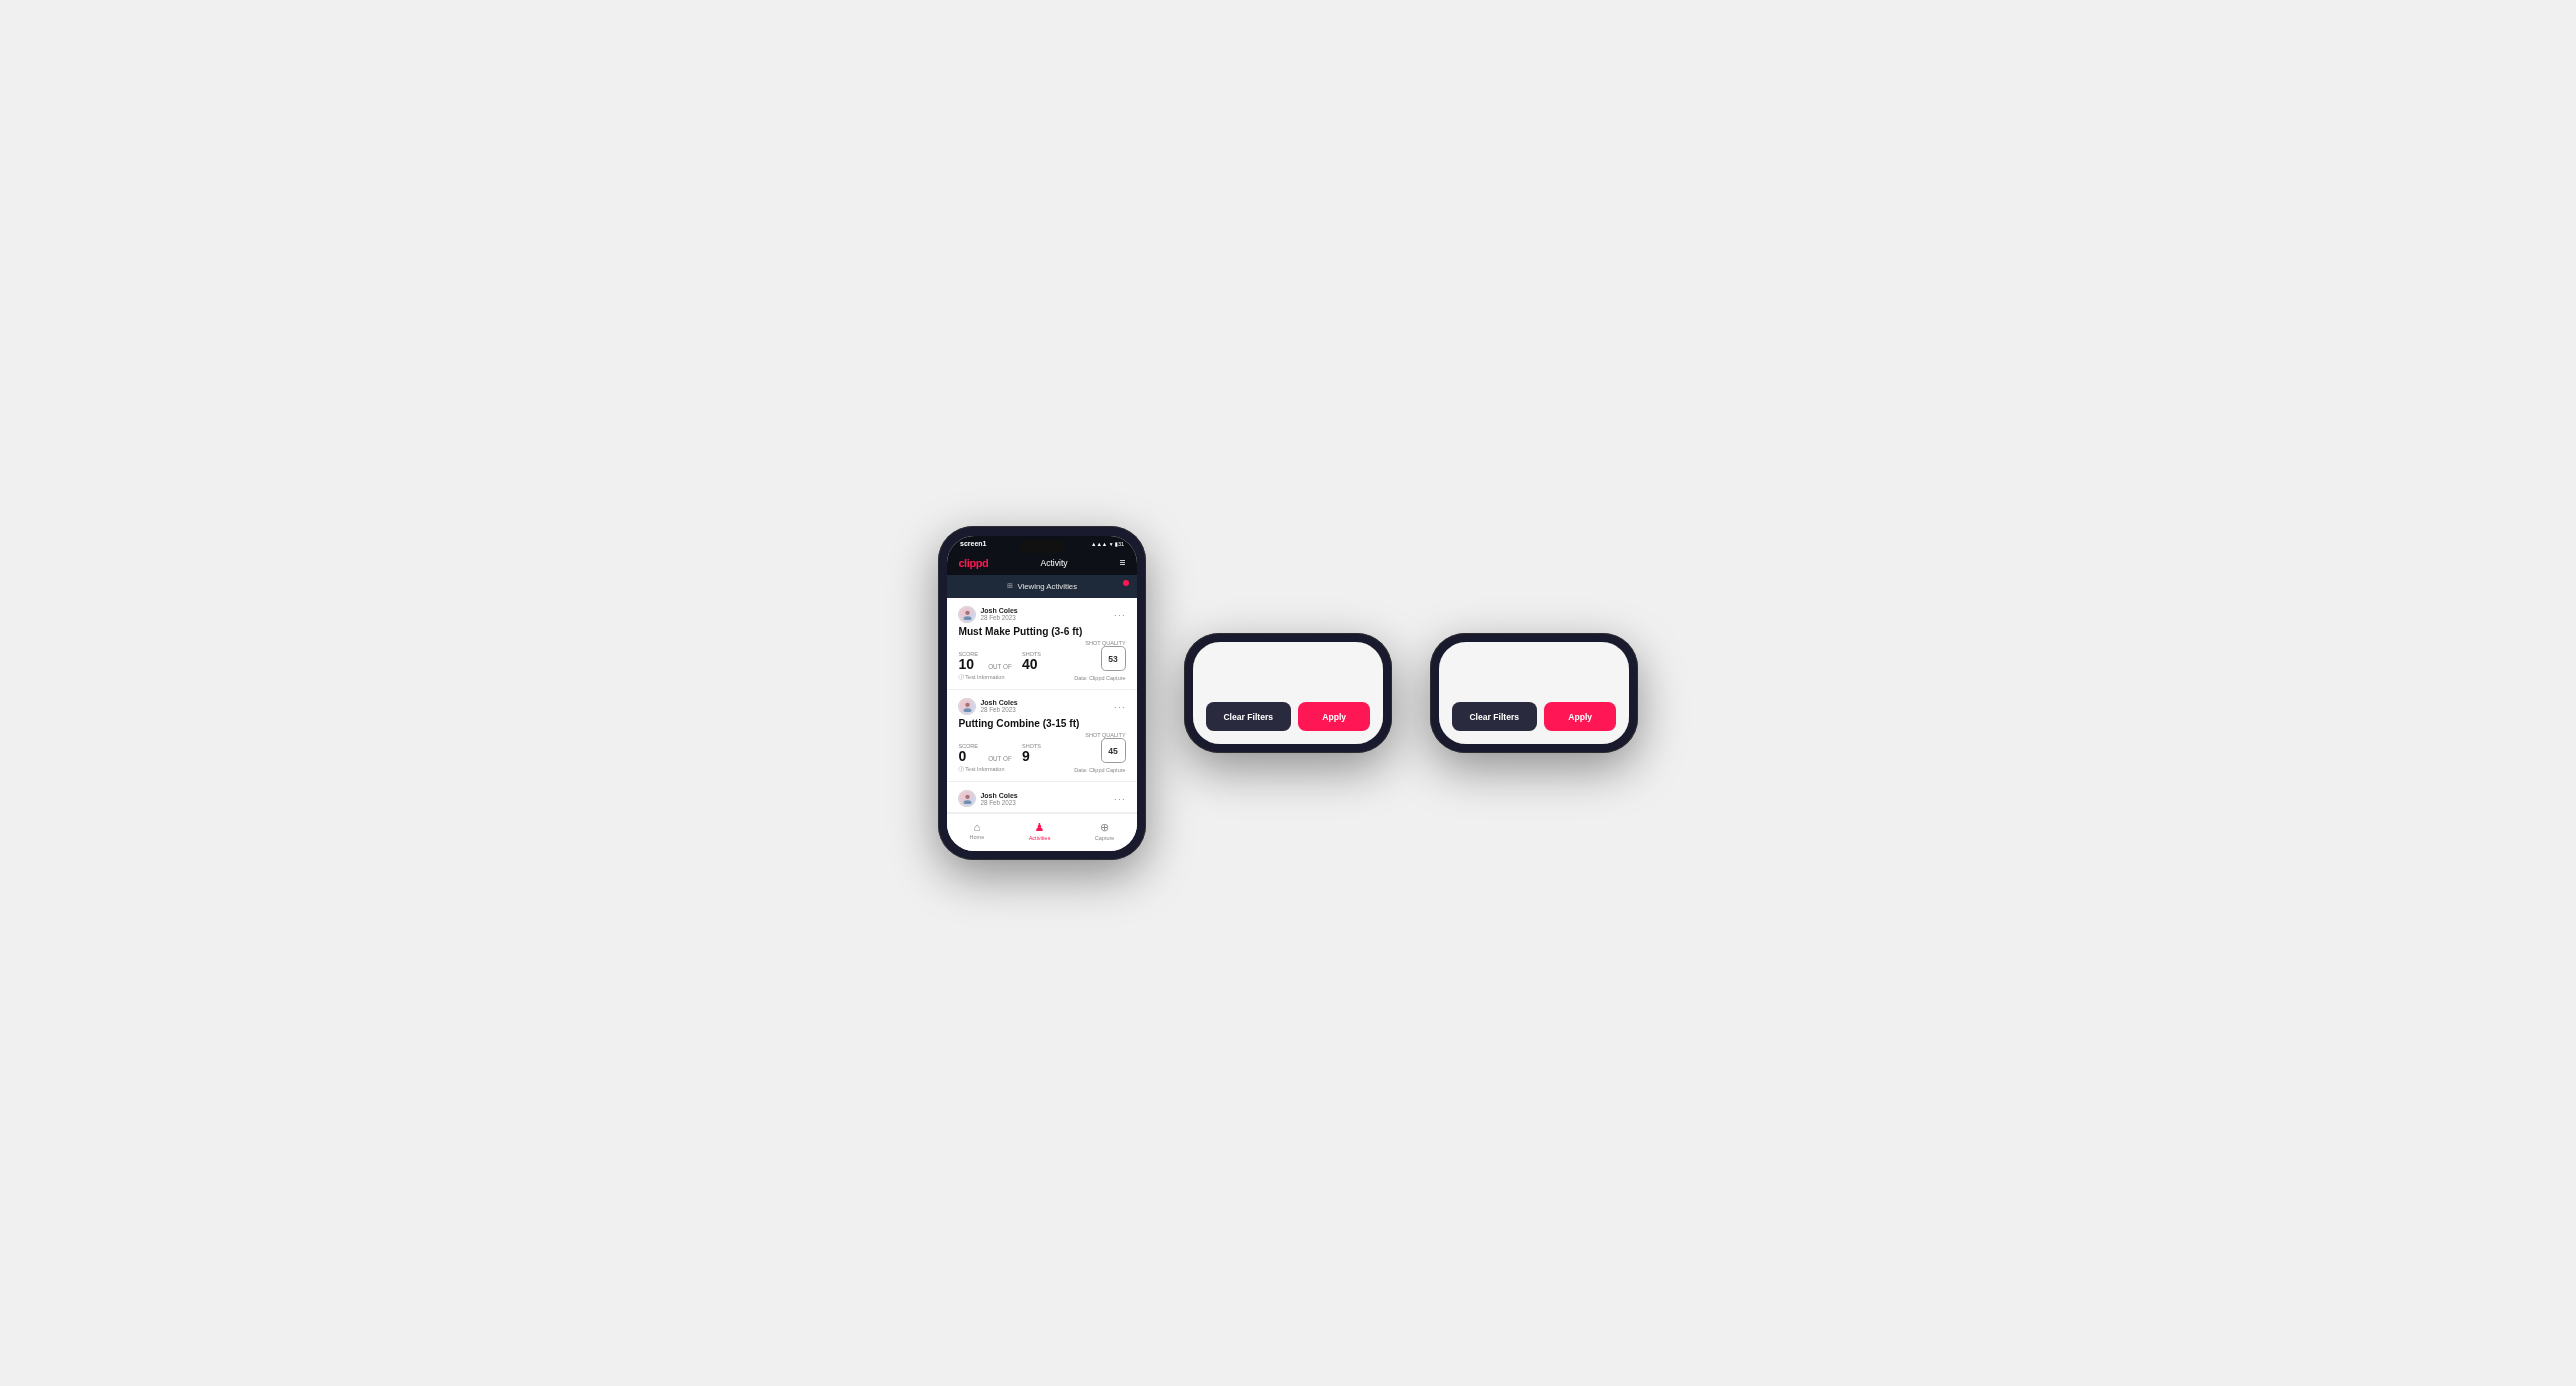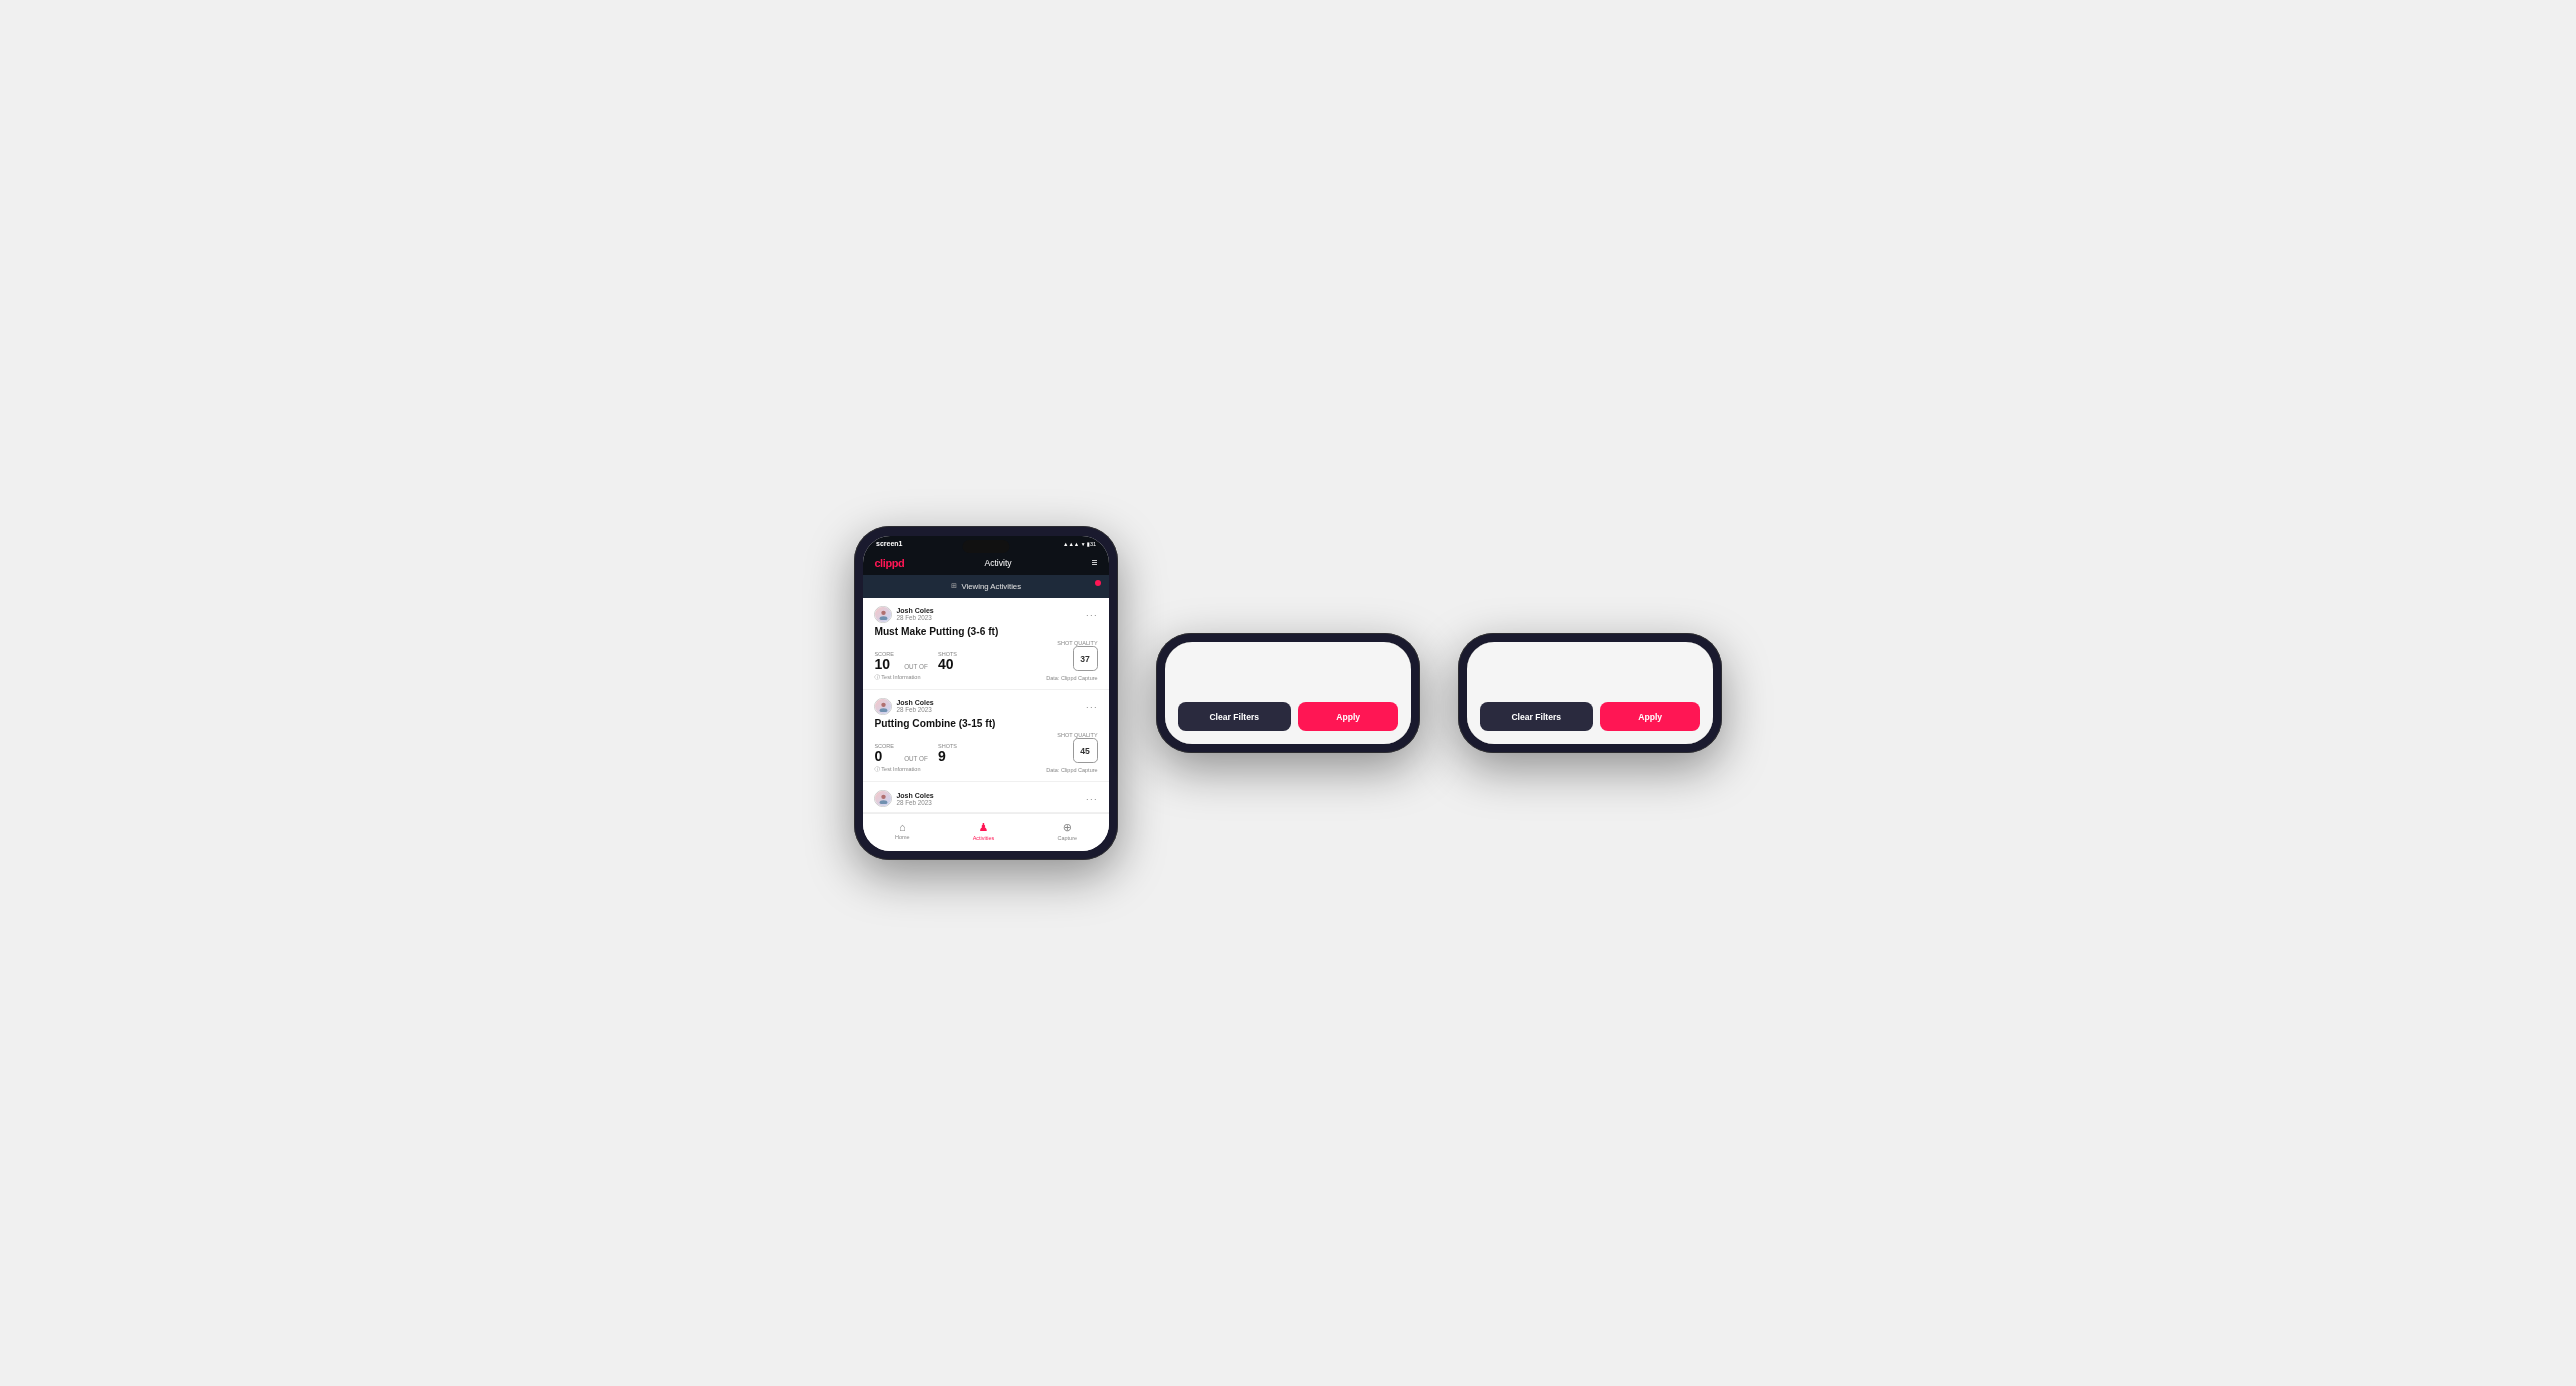--- a/index.html
+++ b/index.html
@@ -13,21 +13,21 @@
     }
     .scene {
       display: flex;
       gap: 38px;
       align-items: center;
       padding: 47px 31px;
     }
 
     
     .phone {
-      width: 264px;
+      width: 208px;
       background: #1a1a2e;
       border-radius: 35px;
       padding: 9.4px;
       box-shadow: 0 15.7px 47px rgba(0,0,0,0.4), inset 0 0 0 0.8px #333;
       position: relative;
     }
     .phone-screen {
       background: #fff;
       border-radius: 27px;
       overflow: hidden;
@@ -376,21 +376,21 @@
               <span class="stat-label">Score</span>
               <span class="stat-value">10</span>
             </div>
             <span class="out-of">OUT OF</span>
             <div class="stat-block">
               <span class="stat-label">Shots</span>
               <span class="stat-value">40</span>
             </div>
             <div style="margin-left:auto; display:flex; flex-direction:column; align-items:flex-end;">
               <span class="stat-label">Shot Quality</span>
-              <div class="shot-quality-badge">37</div>
+              <div class="shot-quality-badge">53</div>
             </div>
           </div>
           <div class="activity-footer">
             <span class="test-info">ⓘ Test Information</span>
             <span class="data-source">Data: Clippd Capture</span>
           </div>
         </div>
 
         <div class="activity-item">
           <div class="activity-header">

